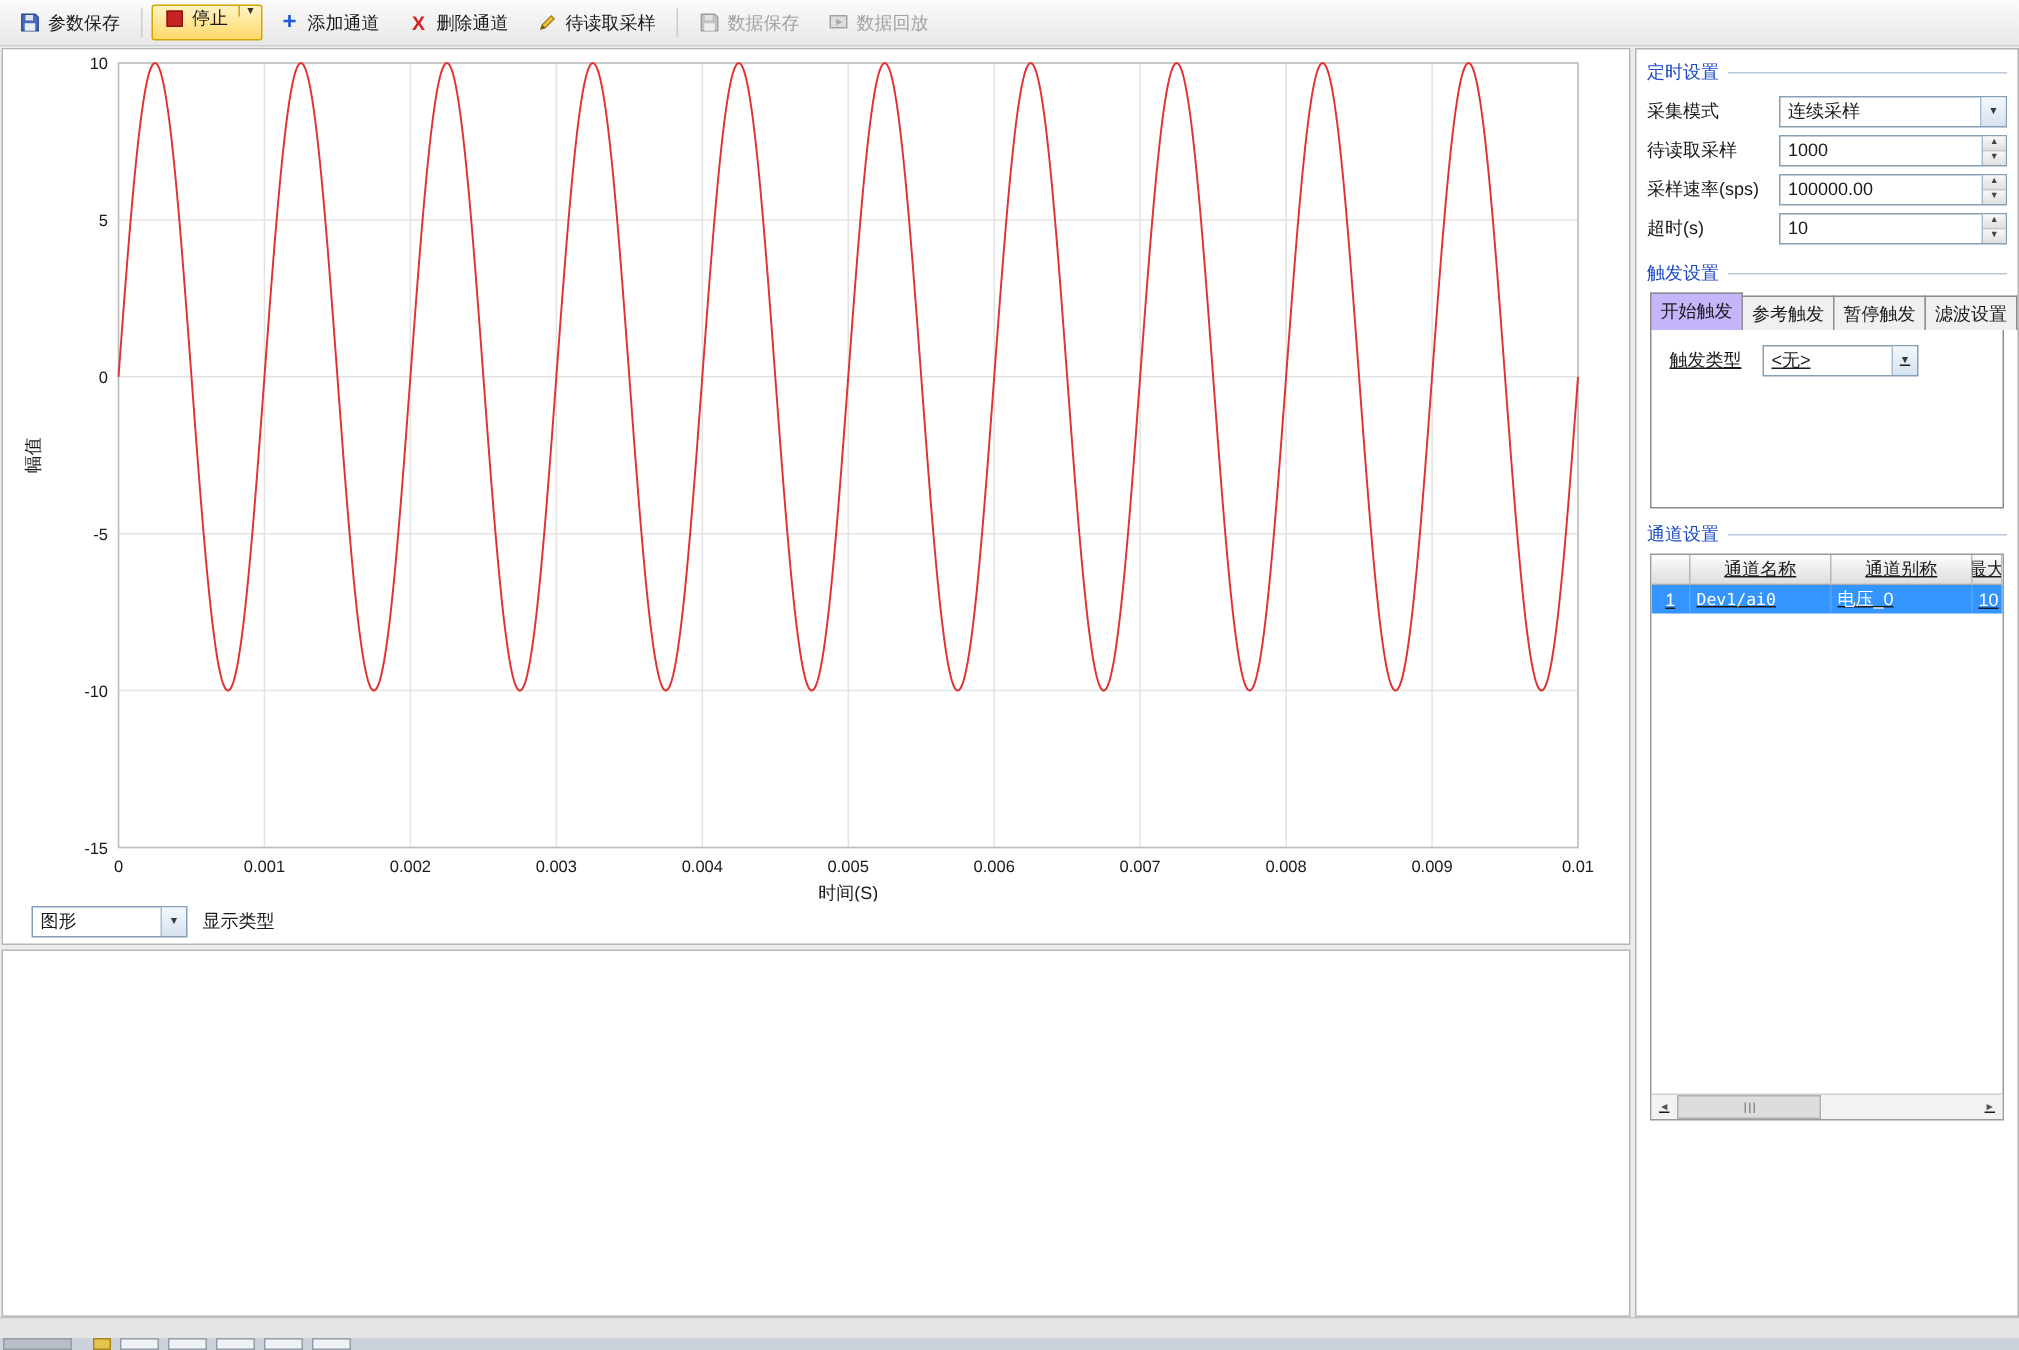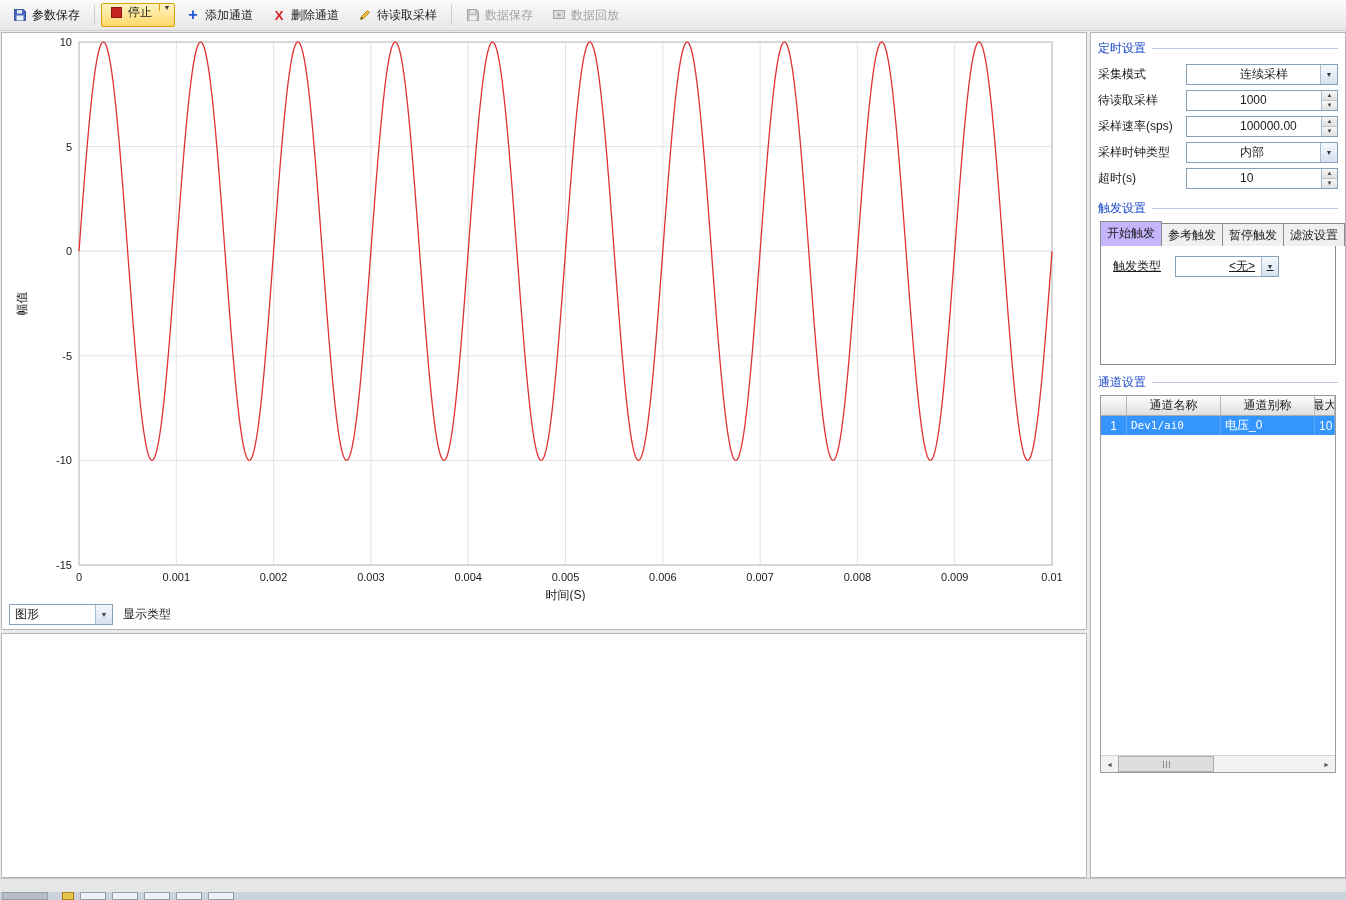--- a/index.html
+++ b/index.html
@@ -21,21 +21,21 @@
   .stopwrap{display:flex;align-items:flex-start;height:24px;border:1px solid #d8a200;border-radius:2px;
     background:linear-gradient(#fff3c4,#ffd969);}
   .stopwrap .main{display:flex;align-items:center;gap:5px;padding:0 7px;}
   .stopwrap .arrow{width:15px;display:flex;align-items:center;justify-content:center;
     border-left:1px solid #d8a200;font-size:7px;color:#333;}
   .stopsq{width:11px;height:11px;background:#c82323;border:1px solid #8a1515;display:inline-block;}
 
   
   #chartpanel{position:absolute;left:1px;top:32px;width:1086px;height:598px;background:#fff;border:1px solid #b4b4b4;}
   #chart-svg{display:block;width:1084px;height:568px;background:#fff;font-family:"Liberation Sans",sans-serif;}
-  #chartfooter{height:26px;display:flex;align-items:center;padding-left:7px;gap:10px;}
+  #chartfooter{height:26px;display:flex;align-items:center;padding-left:19px;gap:10px;}
   #bottompanel{position:absolute;left:1px;top:633px;width:1086px;height:245px;background:#fff;border:1px solid #b4b4b4;}
 
   
   .ctrl{display:flex;align-items:stretch;height:21px;border:1px solid #86a0b8;background:#fff;}
   .ctrl .val{flex:1;display:flex;align-items:center;padding:0 5px;overflow:hidden;white-space:nowrap;}
   .ctrl .dd{width:17px;display:flex;align-items:center;justify-content:center;font-size:7px;color:#3a3a3a;
     background:linear-gradient(#f4f8fc,#d6e2f0);border-left:1px solid #a8bcd0;}
   .ctrl.spin .btns{width:16px;display:flex;flex-direction:column;border-left:1px solid #a8bcd0;flex:none;}
   .ctrl.spin .btns span{flex:1;display:flex;align-items:center;justify-content:center;font-size:6px;color:#444;
     background:linear-gradient(#f8f8f8,#dfdfdf);}
@@ -44,33 +44,33 @@
   .ctrl.disabled .dd{background:#ececec;color:#9a9a9a;}
   .mono{font-family:"DejaVu Sans Mono",monospace;font-size:11px;}
 
   
   #rightpanel{position:absolute;left:1090px;top:32px;width:256px;height:846px;background:#fff;
     border:1px solid #b4b4b4;padding:5px 7px 0 7px;}
   .gtitle{display:flex;align-items:center;gap:6px;color:#1b49c8;margin:2px 0 4px 0;}
   .gtitle .rule{flex:1;height:1px;background:#bac8db;}
   .frow{display:flex;align-items:center;height:26px;}
   .flabel{width:88px;flex:none;overflow:hidden;white-space:nowrap;}
-  .frow .ctrl{flex:1;padding-left:48px;}
+  .frow .ctrl{flex:1;}
   .mt{margin-top:9px;}
 
   .tabs{display:flex;align-items:flex-end;margin:2px 0 0 2px;position:relative;z-index:2;}
   .tab{padding:3px 6px 2px 6px;border:1px solid #8c8c8c;border-bottom:none;background:#f0f0f0;
     margin-right:-1px;white-space:nowrap;}
   .tab.active{background:#c4b5fd;padding-bottom:4px;}
   .tabbox{border:1px solid #8c8c8c;background:#fff;height:120px;margin:-1px 2px 0 2px;padding:8px 4px;
     position:relative;z-index:1;text-decoration:underline;}
   .flabel2{width:70px;flex:none;padding-left:8px;}
 
   #chgrid{margin:2px 2px 0 2px;height:378px;border:1px solid #9a9a9a;background:#fff;
-    display:flex;flex-direction:column;overflow:hidden;}
+    display:flex;flex-direction:column;overflow:hidden;text-decoration:underline;}
   .ghead{display:flex;height:20px;background:linear-gradient(#fdfdfd,#dedede);border-bottom:1px solid #ababab;flex:none;}
   .ghead .gc{display:flex;align-items:center;justify-content:center;border-right:1px solid #b8b8b8;
     overflow:hidden;white-space:nowrap;}
   .grow{display:flex;height:19px;background:#3595ff;color:#fff;flex:none;}
   .grow .gc{display:flex;align-items:center;padding:0 4px;border-right:1px solid #5aa8f5;overflow:hidden;white-space:nowrap;}
   .gc.c0{width:26px;flex:none;justify-content:center;}
   .gc.c1{width:94px;flex:none;}
   .gc.c2{width:94px;flex:none;}
   .gc.c3{flex:1;overflow:hidden;}
   .grow .gc.c0{justify-content:center;padding:0;}
@@ -237,27 +237,20 @@
       <span class="flabel">采样速率(sps)</span>
       <div class="ctrl spin">
         <span class="val">100000.00</span>
         <span class="btns">
             <span>▲</span>
             <span>▼</span>
           </span>
       </div>
     </div>
 
-    <div class="frow">
-      <span class="flabel">采样时钟类型</span>
-      <div class="ctrl">
-        <span class="val">内部</span>
-        <span class="dd">▼</span>
-      </div>
-    </div>
 
 
 
     <div class="frow">
       <span class="flabel">超时(s)</span>
       <div class="ctrl spin">
         <span class="val">10</span>
         <span class="btns">
             <span>▲</span>
             <span>▼</span>

